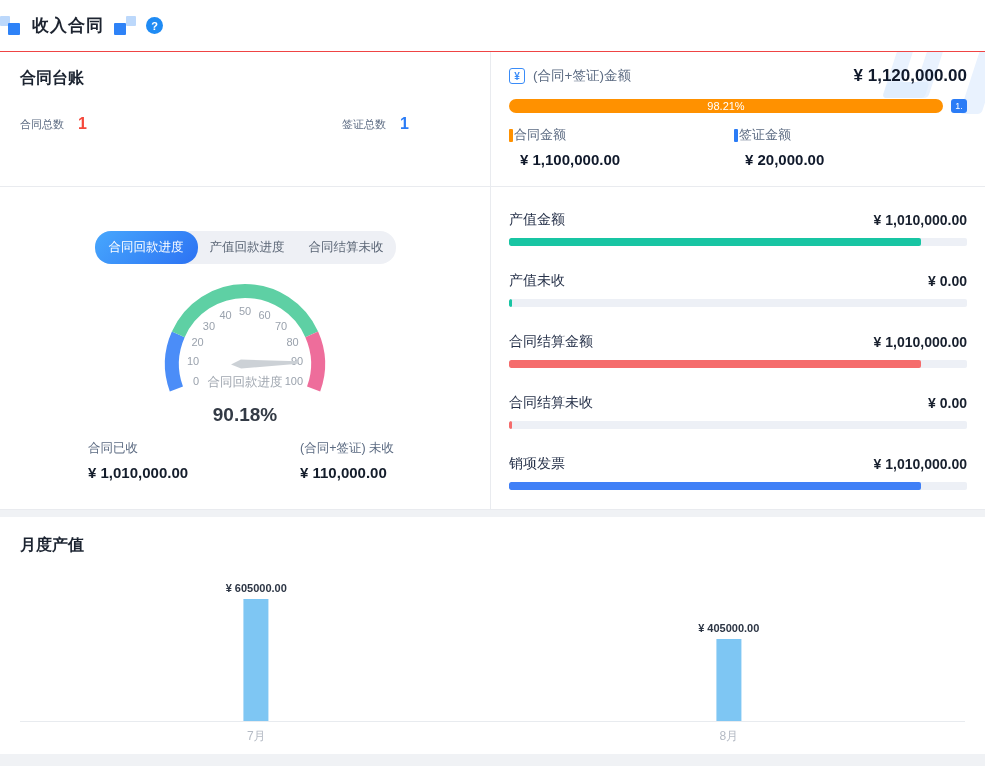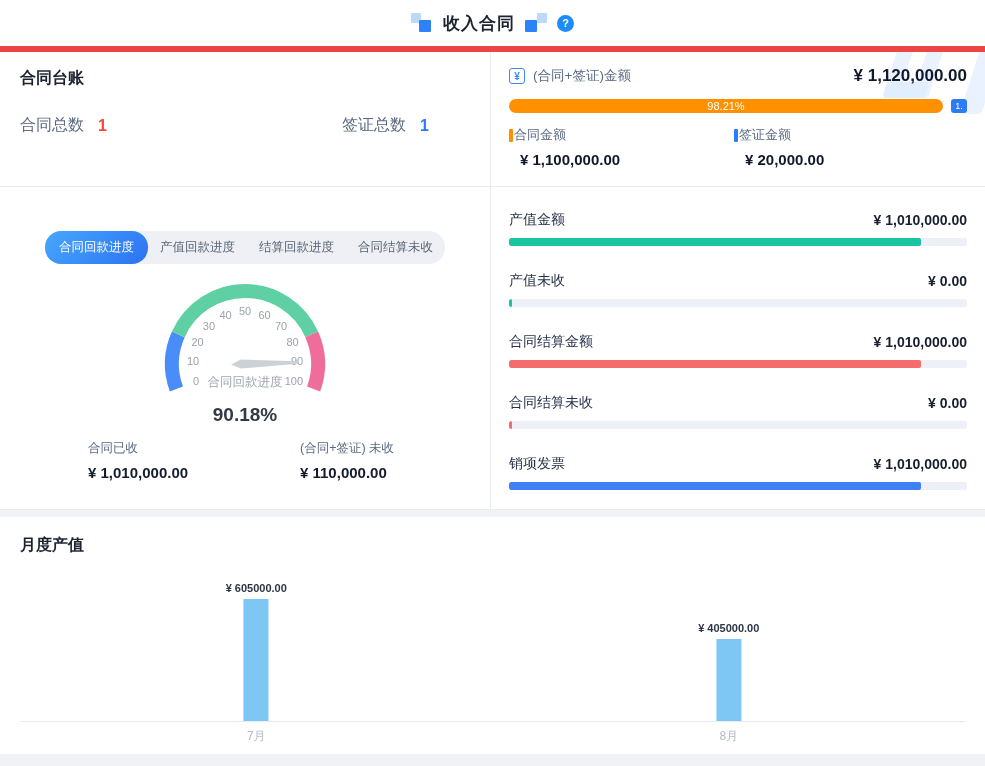--- a/index.html
+++ b/index.html
@@ -6,22 +6,22 @@
   html,body { width:985px; height:766px; }
   body {
     background:#f0f2f5;
     font-family:"Liberation Sans", sans-serif;
     color:#1b2330;
     overflow:hidden;
     position:relative;
   }
   
   .header {
-    height:52px; background:#fff; border-bottom:6px solid #ef4444;
-    display:flex; align-items:center; justify-content:center; gap:10px;
+    height:52px; background:#fff; border-bottom:1px solid #ef4444;
+    display:flex; align-items:center; gap:10px;
   }
   .page-title { font-size:17px; font-weight:bold; color:#1d2430; letter-spacing:1px; }
   .sq-group { position:relative; width:22px; height:20px; }
   .sq-light { position:absolute; width:10px; height:10px; background:#bcd8fb; border-radius:1px; }
   .sq-solid { position:absolute; width:12px; height:12px; background:#2e82f7; border-radius:1px; }
   .sq-left  .sq-light { left:0; top:0; }
   .sq-left  .sq-solid { left:8px; top:7px; }
   .sq-right .sq-solid { left:0; top:7px; }
   .sq-right .sq-light { left:12px; top:0; }
   .help {
@@ -34,21 +34,21 @@
     display:grid; grid-template-columns:490px 1fr; grid-template-rows:134px 322px;
     gap:1px; background:#e9ebef; border-bottom:1px solid #e9ebef;
   }
   .panel { background:#ffffff; position:relative; overflow:hidden; }
   .panel-title { font-size:16px; font-weight:bold; color:#1b2330; }
   
   .ledger { padding:16px 20px; }
   .ledger-stats { display:flex; margin-top:26px; }
   .ledger-stat { display:flex; align-items:center; gap:14px; }
   .ledger-stat:first-child { width:322px; }
-  .ls-label { font-size:16px; color:#5c6b82; }
+  .ls-label { font-size:11px; color:#5c6b82; }
   .ls-value { font-size:16px; font-weight:bold; }
   
   .amount { padding:14px 18px; }
   .deco i { position:absolute; background:#e9f2fe; border-radius:4px; transform:skewX(-18deg); z-index:0; }
   .deco .d1 { right:78px; top:-10px; width:16px; height:56px; }
   .deco .d2 { right:48px; top:-10px; width:16px; height:56px; }
   .deco .d3 { right:58px; top:30px; width:42px; height:16px; background:#e1eefd; }
   .deco .d4 { right:-8px; top:-10px; width:22px; height:72px; }
   .amount-head { display:flex; align-items:center; position:relative; z-index:1; }
   .amount-icon {
@@ -156,21 +156,20 @@
           </div>
           <div class="legend-value">¥ 20,000.00</div>
         </div>
       </div>
   </div>
 
   <div class="panel progress-left">
     <div class="tabs">
         <button class="tab active">合同回款进度</button>
         <button class="tab">产值回款进度</button>
-        <button class="tab">结算回款进度</button>
         <button class="tab">合同结算未收</button>
       </div>
     <div class="gauge-wrap">
       <svg width="250" height="166" viewBox="0 0 250 166">
           <path d="M 56.4 121.0 A 73 73 0 0 1 58.3 66.3" stroke="#4b8df8" stroke-width="14" fill="none"></path>
           <path d="M 58.3 66.3 A 73 73 0 0 1 191.7 66.3" stroke="#5ed0a4" stroke-width="14" fill="none"></path>
           <path d="M 191.7 66.3 A 73 73 0 0 1 193.6 121.0" stroke="#ee6d9b" stroke-width="14" fill="none"></path>
           <text x="76.1" y="113.8" text-anchor="middle" dominant-baseline="middle" fill="#9aa2ad" font-size="11">0</text>
           <text x="73.0" y="94.2" text-anchor="middle" dominant-baseline="middle" fill="#9aa2ad" font-size="11">10</text>
           <text x="77.5" y="74.8" text-anchor="middle" dominant-baseline="middle" fill="#9aa2ad" font-size="11">20</text>

